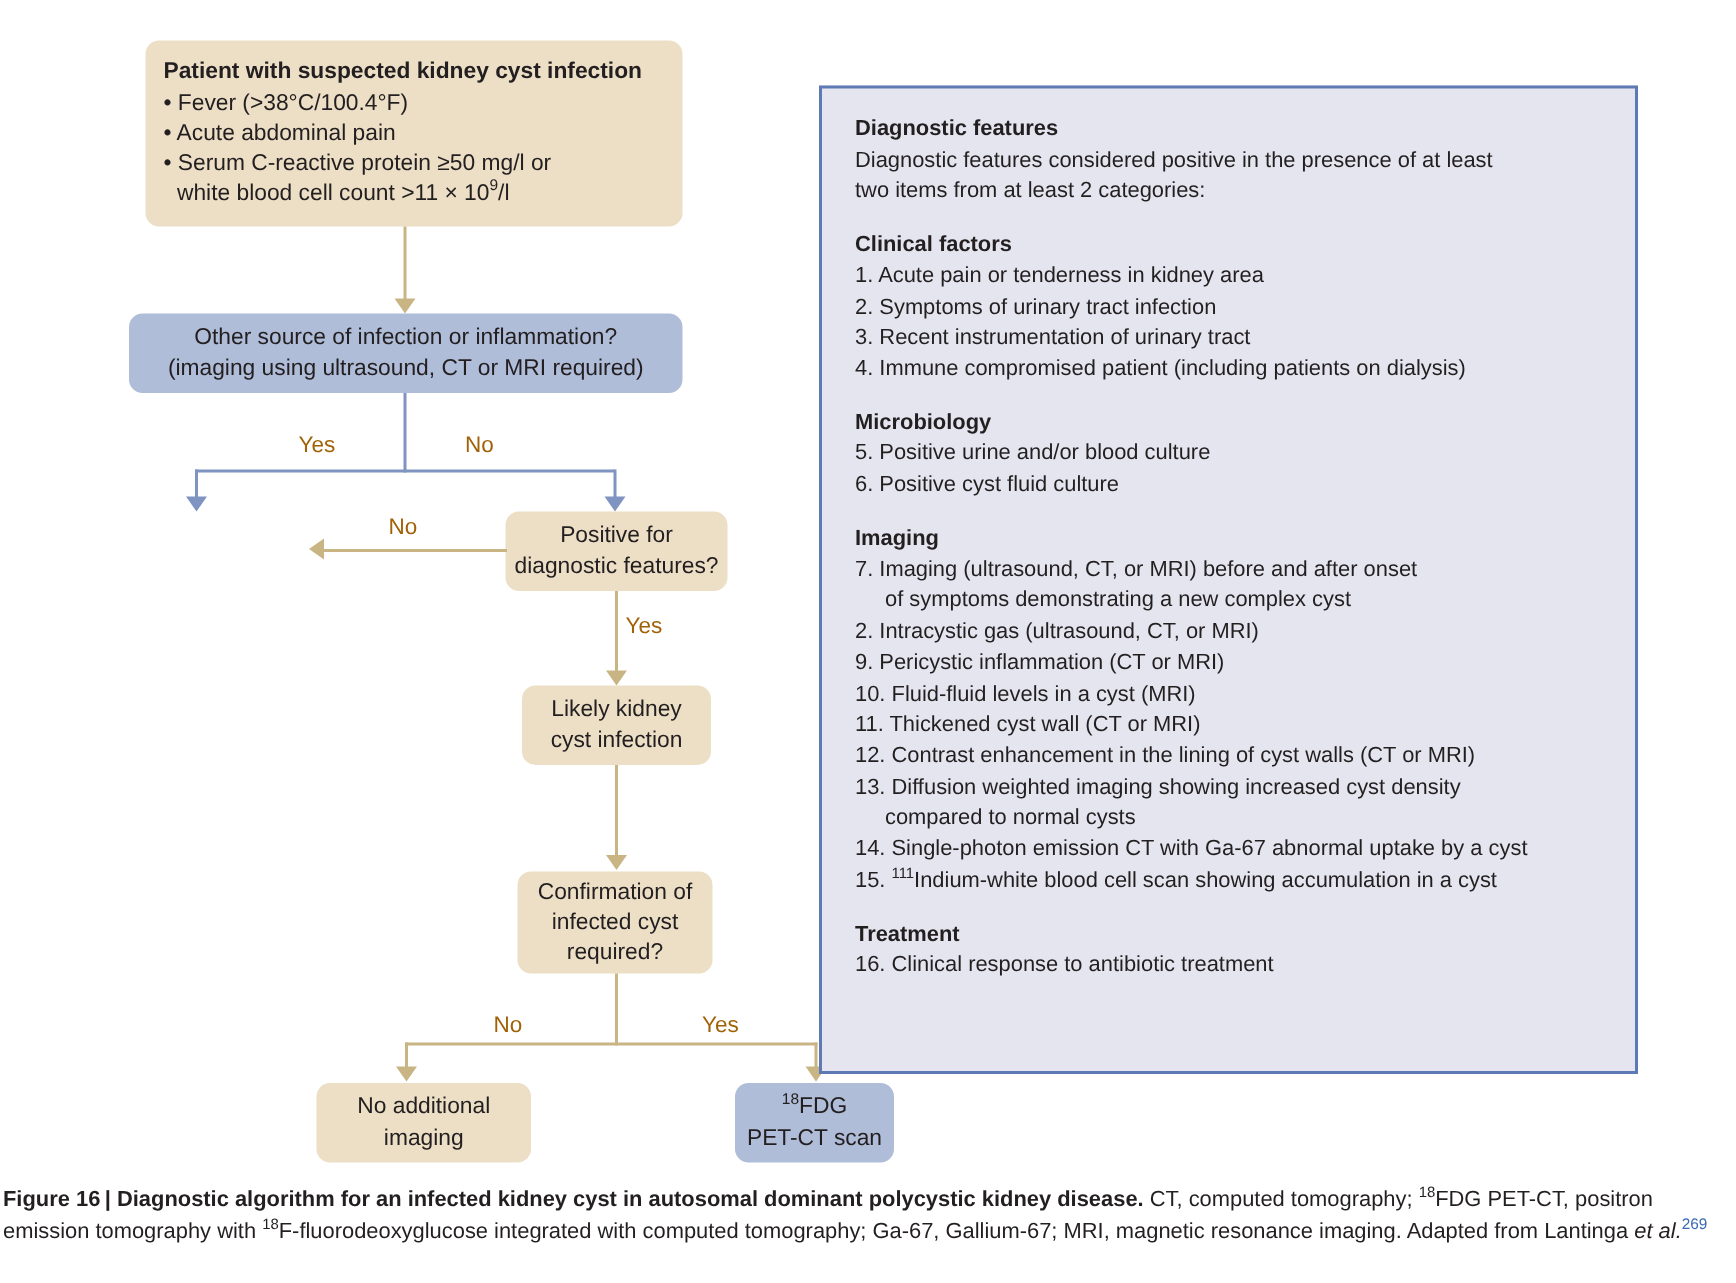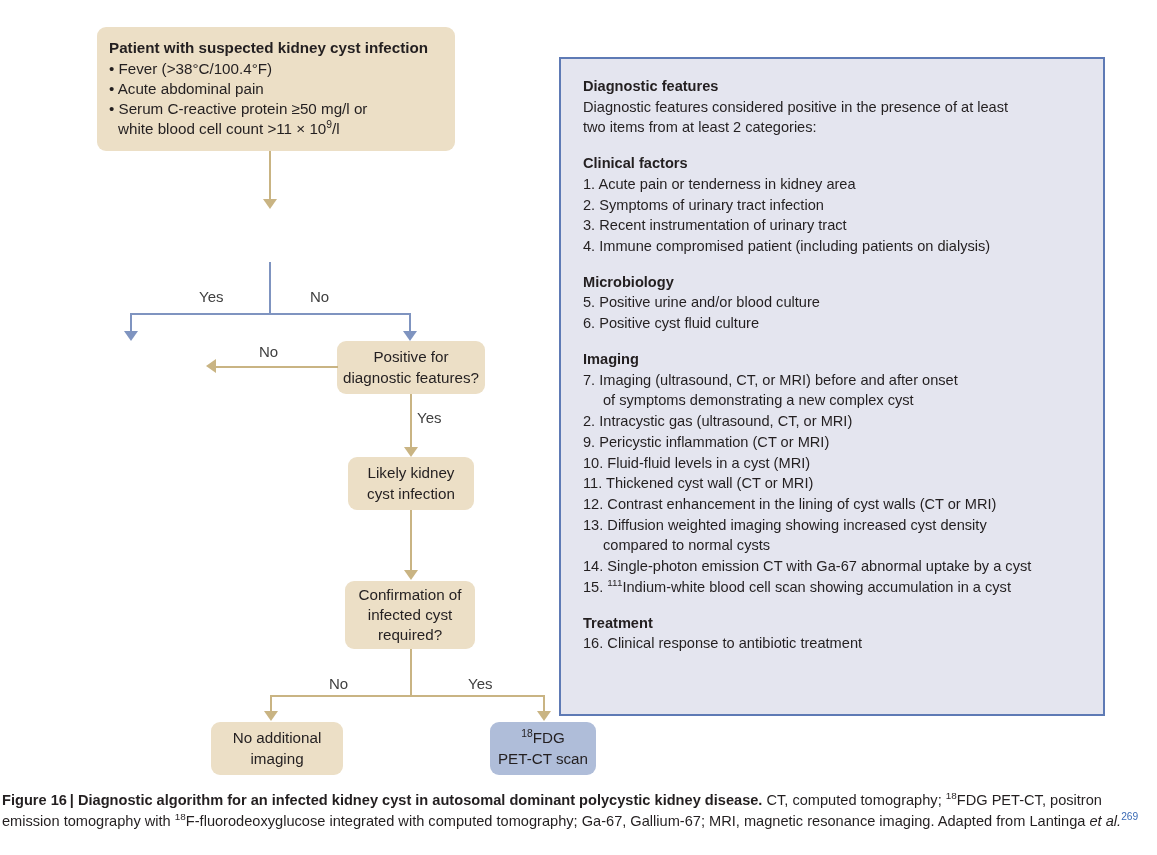--- a/index.html
+++ b/index.html
@@ -65,28 +65,28 @@
   .arrow.down.b { border-top-color: #7f94c0; }
   .arrow.left {
     border-top: 7px solid transparent;
     border-bottom: 7px solid transparent;
     border-right: 10px solid #c9b483;
   }
 
   .edge-label {
     position: absolute;
     font-size: 15px;
-    color: #404040;
+    color: #a16207;
     white-space: nowrap;
   }
 
   
   .panel {
     position: absolute;
-    left: 559px;
+    left: 546px;
     top: 57px;
     width: 546px;
     height: 659px;
     box-sizing: border-box;
     background: #e4e5ef;
     border: 2px solid #5e7ab5;
     padding: 17px 18px 10px 22px;
   }
   .panel .p-head {
     font-weight: bold;
@@ -133,20 +133,24 @@
     <span class="ln bold">Patient with suspected kidney cyst infection</span>
     <span class="ln">• Fever (&gt;38°C/100.4°F)</span>
     <span class="ln">• Acute abdominal pain</span>
     <span class="ln">• Serum C-reactive protein ≥50 mg/l or</span>
     <span class="ln" style="padding-left:9px;"><span>white blood cell count &gt;11 × 10</span><sup>9</sup><span>/l</span></span>
   </div>
 
   <div class="vline" style="left:269px; top:151px; height:50px;"></div>
   <div class="arrow down" style="left:263px; top:199px;"></div>
 
+  <div class="node blue center" style="left:86px; top:209px; width:369px; height:53px;">
+    <span class="ln">Other source of infection or inflammation?</span>
+    <span class="ln">(imaging using ultrasound, CT or MRI required)</span>
+  </div>
 
   <div class="vline b" style="left:269px; top:262px; height:53px;"></div>
   <div class="hline b" style="left:130px; top:313px; width:280px;"></div>
   <div class="vline b" style="left:130px; top:313px; height:20px;"></div>
   <div class="arrow down b" style="left:124px; top:331px;"></div>
   <div class="vline b" style="left:409px; top:313px; height:20px;"></div>
   <div class="arrow down b" style="left:403px; top:331px;"></div>
 
   <div class="edge-label" style="left:199px; top:288px;">Yes</div>
   <div class="edge-label" style="left:310px; top:288px;">No</div>
@@ -182,21 +186,21 @@
   <div class="vline" style="left:410px; top:649px; height:48px;"></div>
   <div class="hline" style="left:270px; top:695px; width:275px;"></div>
   <div class="vline" style="left:270px; top:695px; height:18px;"></div>
   <div class="arrow down" style="left:264px; top:711px;"></div>
   <div class="vline" style="left:543px; top:695px; height:18px;"></div>
   <div class="arrow down" style="left:537px; top:711px;"></div>
 
   <div class="edge-label" style="left:329px; top:675px;">No</div>
   <div class="edge-label" style="left:468px; top:675px;">Yes</div>
 
-  <div class="node tan center" style="left:211px; top:722px; width:132px; height:53px;">
+  <div class="node tan center" style="left:211px; top:722px; width:143px; height:53px;">
     <span class="ln">No additional</span>
     <span class="ln">imaging</span>
   </div>
 
   <div class="node blue center" style="left:490px; top:722px; width:106px; height:53px;">
     <span class="ln"><sup>18</sup><span>FDG</span></span>
     <span class="ln">PET-CT scan</span>
   </div>
 
   <div class="panel">

